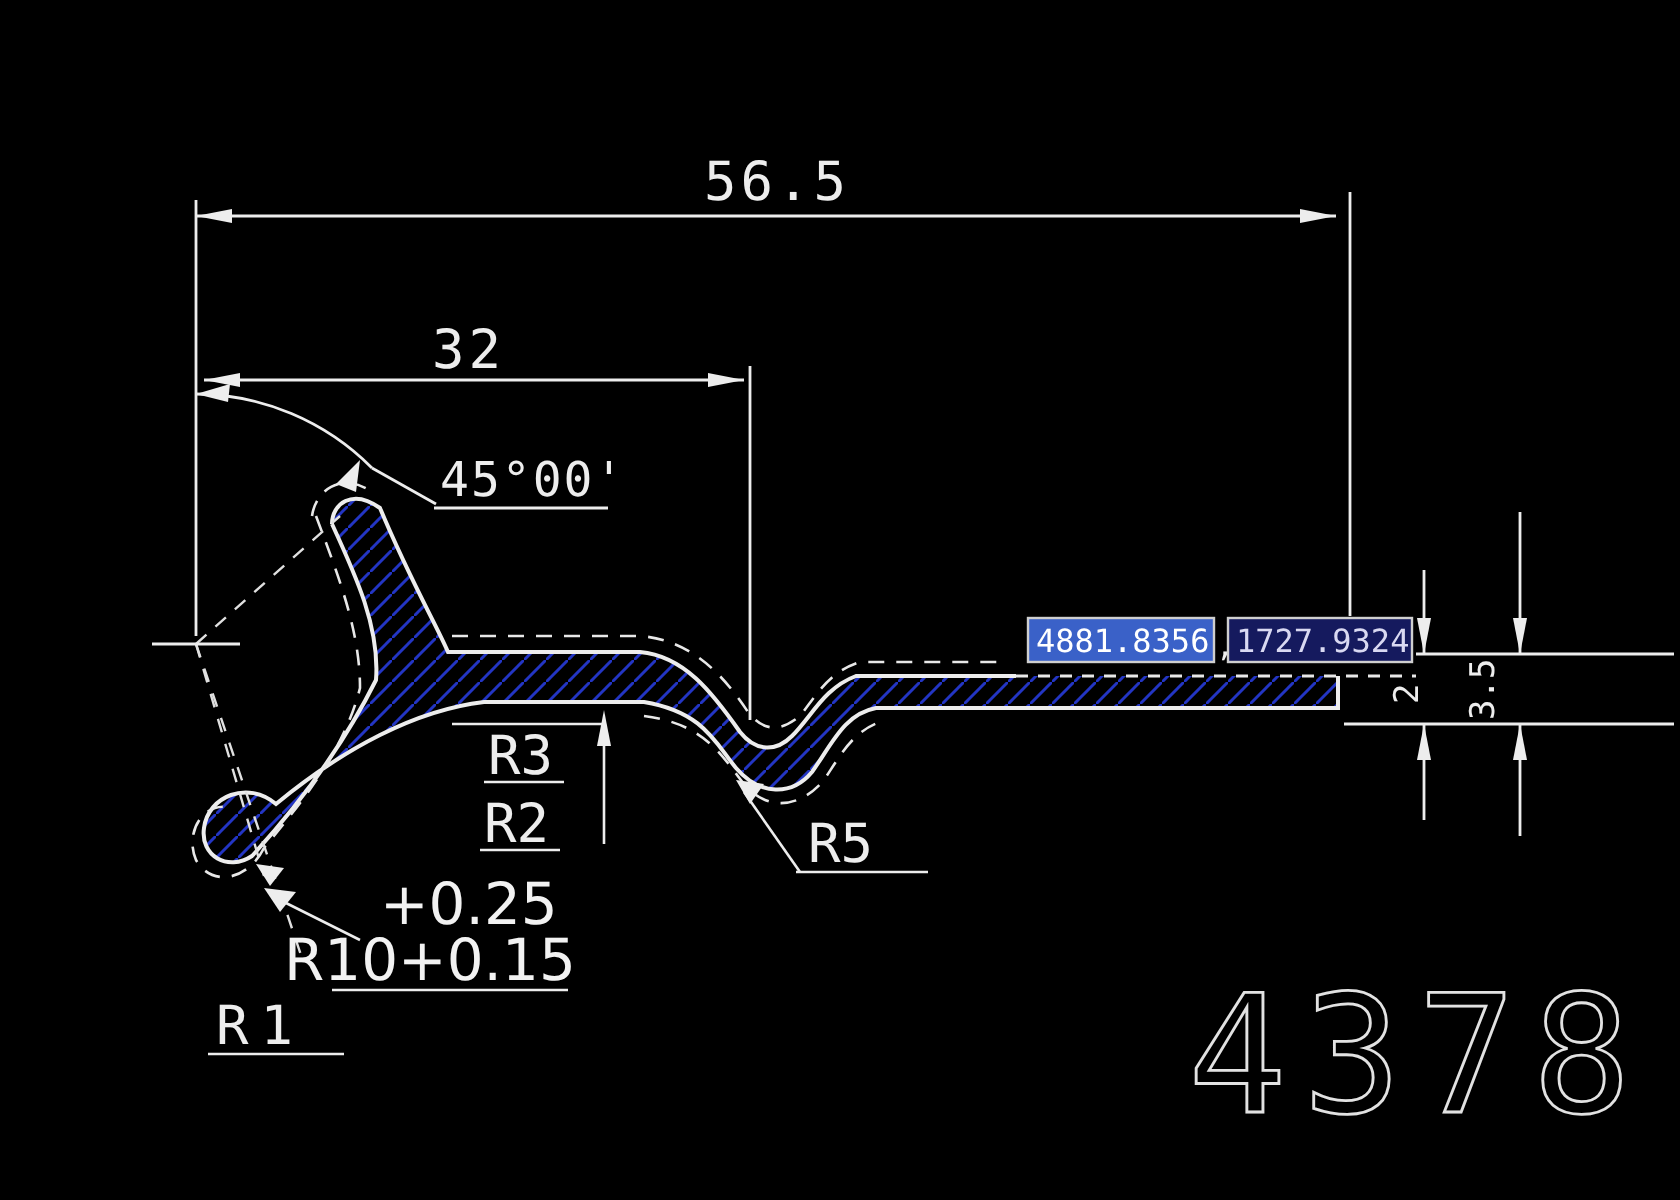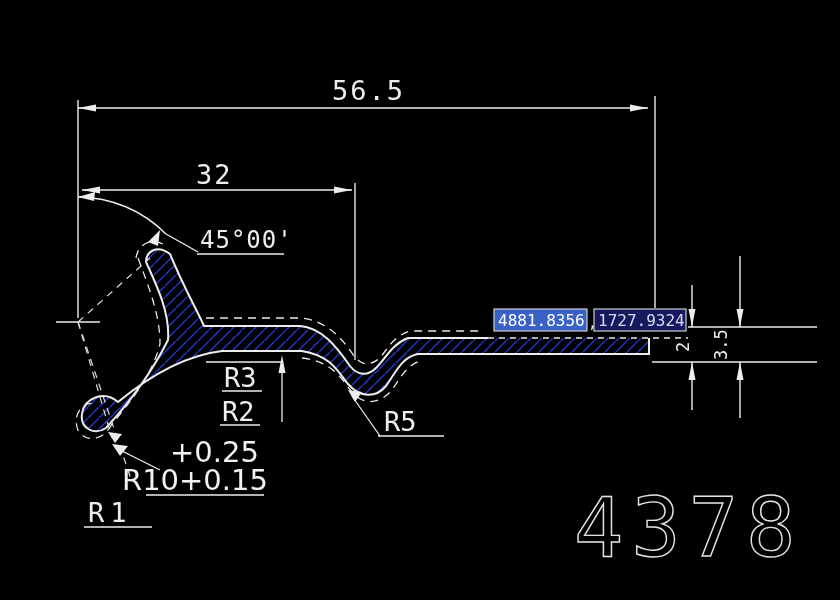--- a/index.html
+++ b/index.html
@@ -1,17 +1,17 @@
 <!DOCTYPE html>
 <html><head>
 <meta charset="utf-8">
 <style>
   html,body{margin:0;padding:0;background:#000;}
   #screen{position:relative;width:817px;height:600px;background:#000;overflow:hidden;
-          font-family:"DejaVu Sans Mono",monospace;}
+          font-family:"DejaVu Sans Mono",monospace;margin-left:20px;}
   svg{position:absolute;left:0;top:0;}
   .cadtext{font-family:"DejaVu Sans Mono",monospace;fill:#ededed;}
   .tol{font-family:"DejaVu Sans",sans-serif;fill:#f2f2f2;}
   .coordtext{font-family:"DejaVu Sans Mono",monospace;}
 </style>
 </head>
 <body>
 
 <div id="screen">
 <svg width="840" height="600" viewBox="0 0 840 600">

